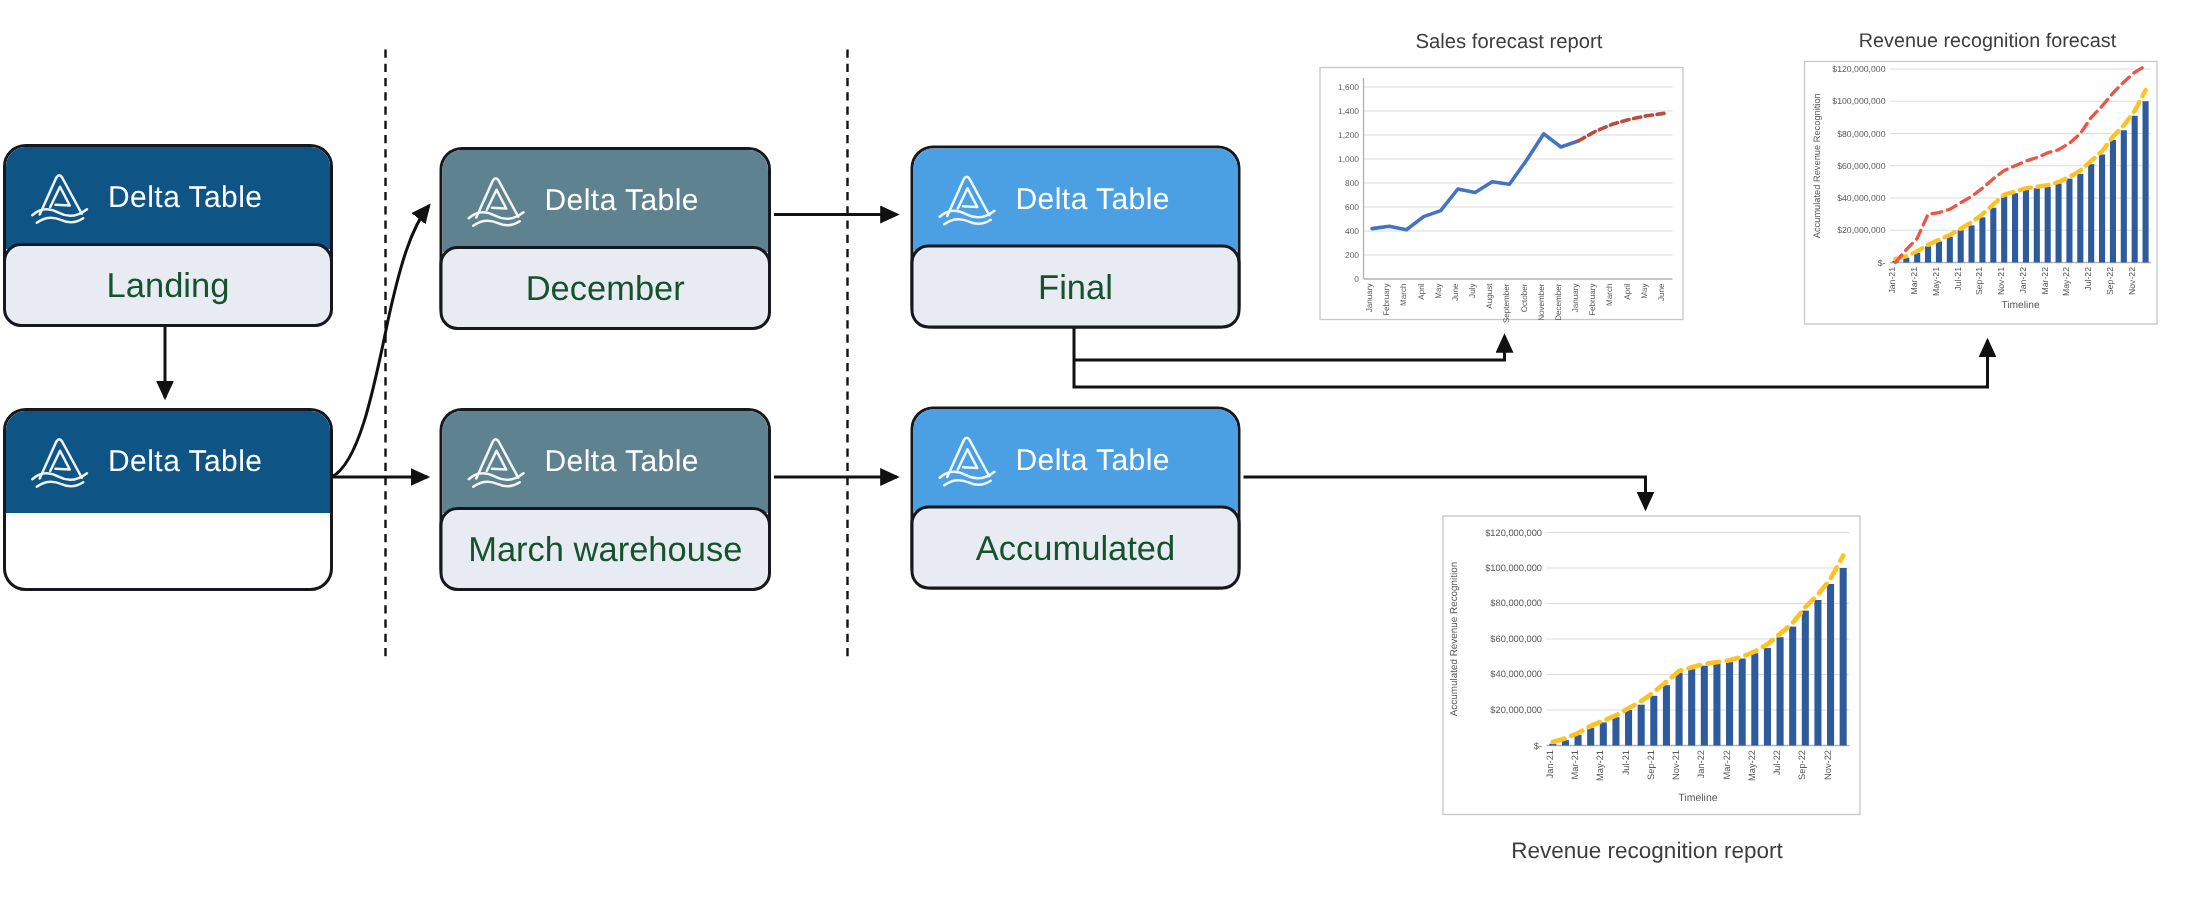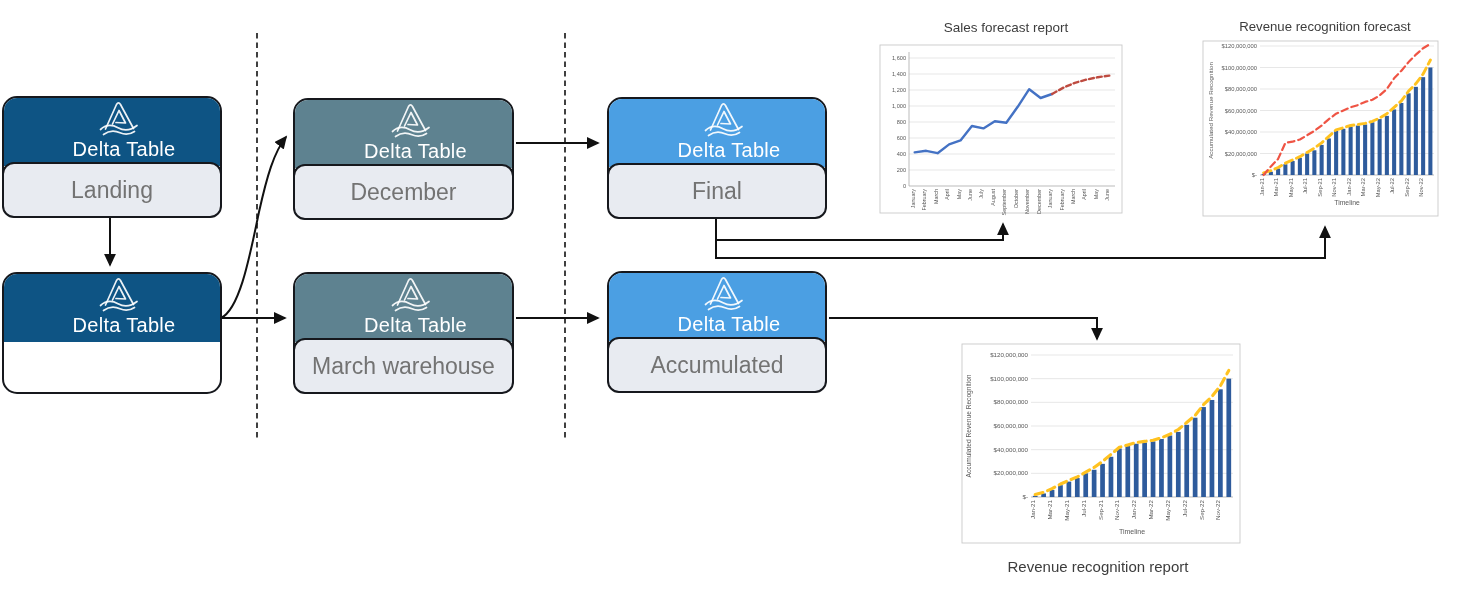--- a/index.html
+++ b/index.html
@@ -2,26 +2,26 @@
 <html><head>
 <meta charset="utf-8">
 <style>
   html,body{margin:0;padding:0;background:#ffffff;}
   .canvas{position:relative;width:1465px;height:608px;background:#ffffff;overflow:hidden;
           font-family:"Liberation Sans", sans-serif;}
   .overlay{position:absolute;left:0;top:0;width:1465px;height:608px;pointer-events:none;}
   .node{position:absolute;width:220px;height:122px;border:2px solid #16181d;border-radius:15px;
         box-sizing:border-box;}
   .node-header{position:absolute;left:0;top:0;right:0;height:68px;border-radius:13px 13px 0 0;
-        display:flex;align-items:center;padding-left:14px;box-sizing:border-box;flex-direction:column;}
+        display:flex;align-items:center;padding-left:14px;box-sizing:border-box;}
   .node-title{color:#ffffff;font-size:20px;margin-left:10px;letter-spacing:.3px;}
   .node-label{position:absolute;left:-2px;right:-2px;bottom:-2px;height:56px;background:#E8EBF1;
         border:2px solid #16181d;border-radius:12px;box-sizing:border-box;
         display:flex;align-items:center;justify-content:center;
-        font-size:23px;color:#737373;}
+        font-size:23px;color:#14532d;}
   .delta-icon{flex:0 0 auto;}
   .chart{position:absolute;}
   svg text{font-family:"Liberation Sans", sans-serif;}
 </style>
 </head>
 <body>
 
 <div class="canvas">
 
   <svg class="overlay" viewBox="0 0 1465 608">

